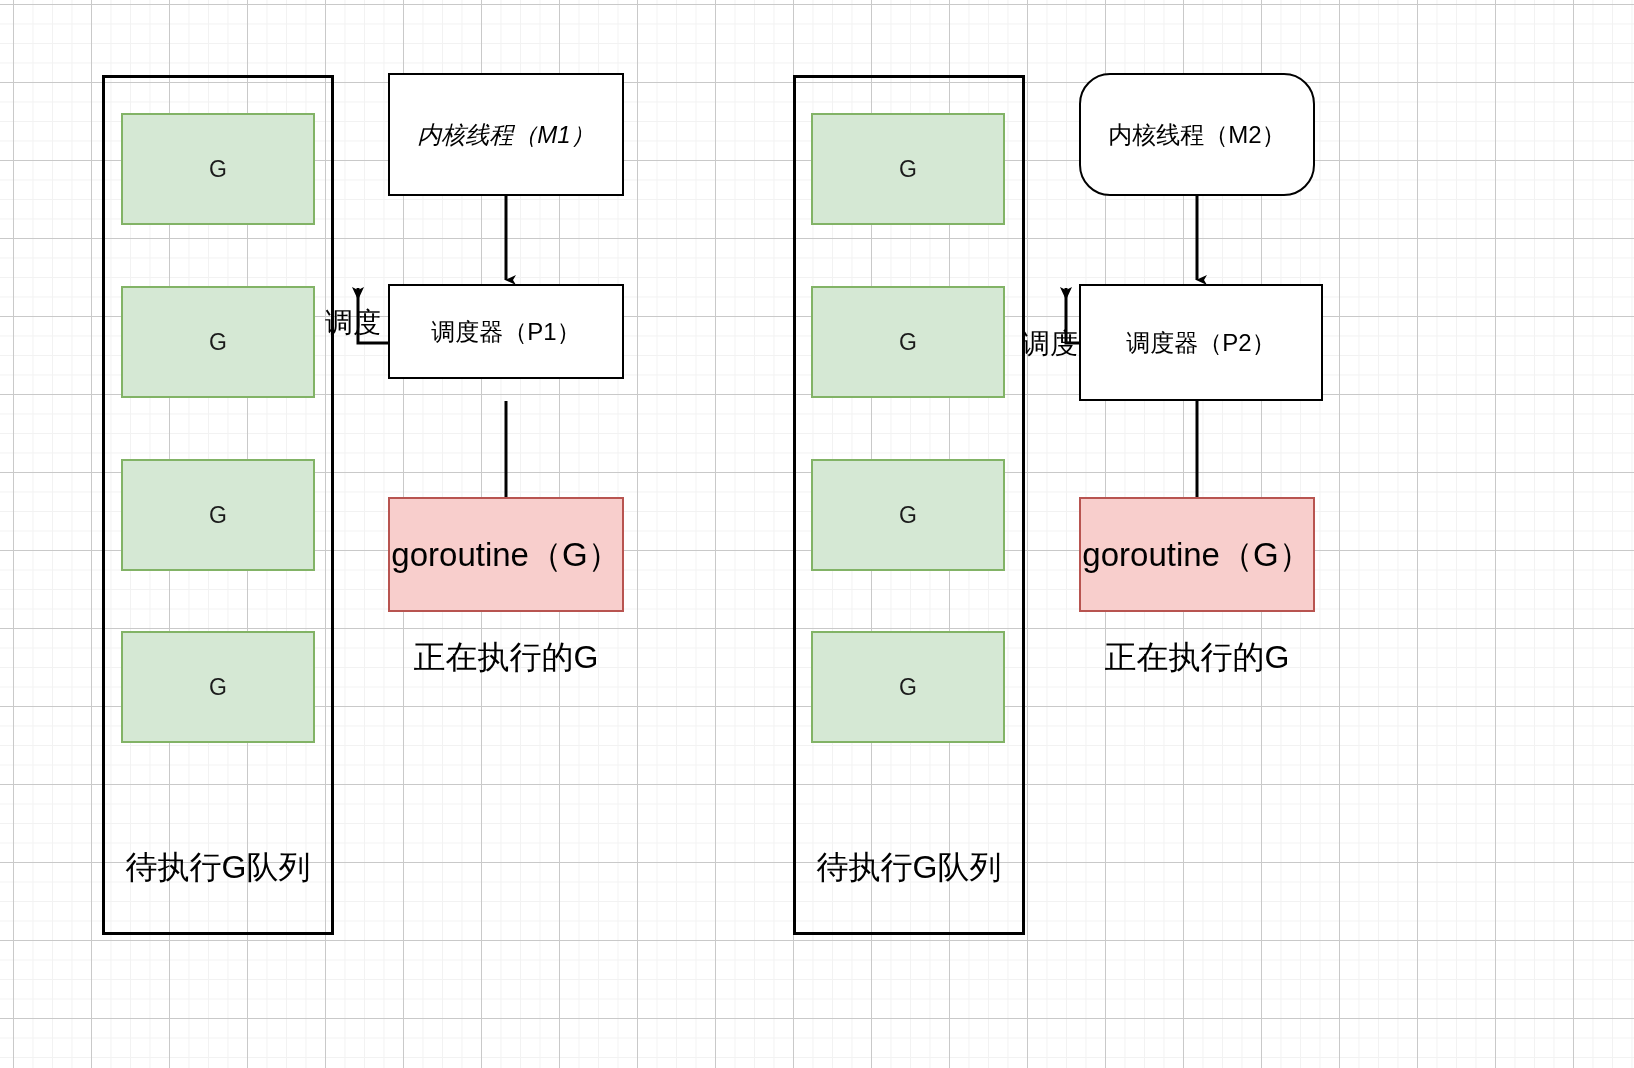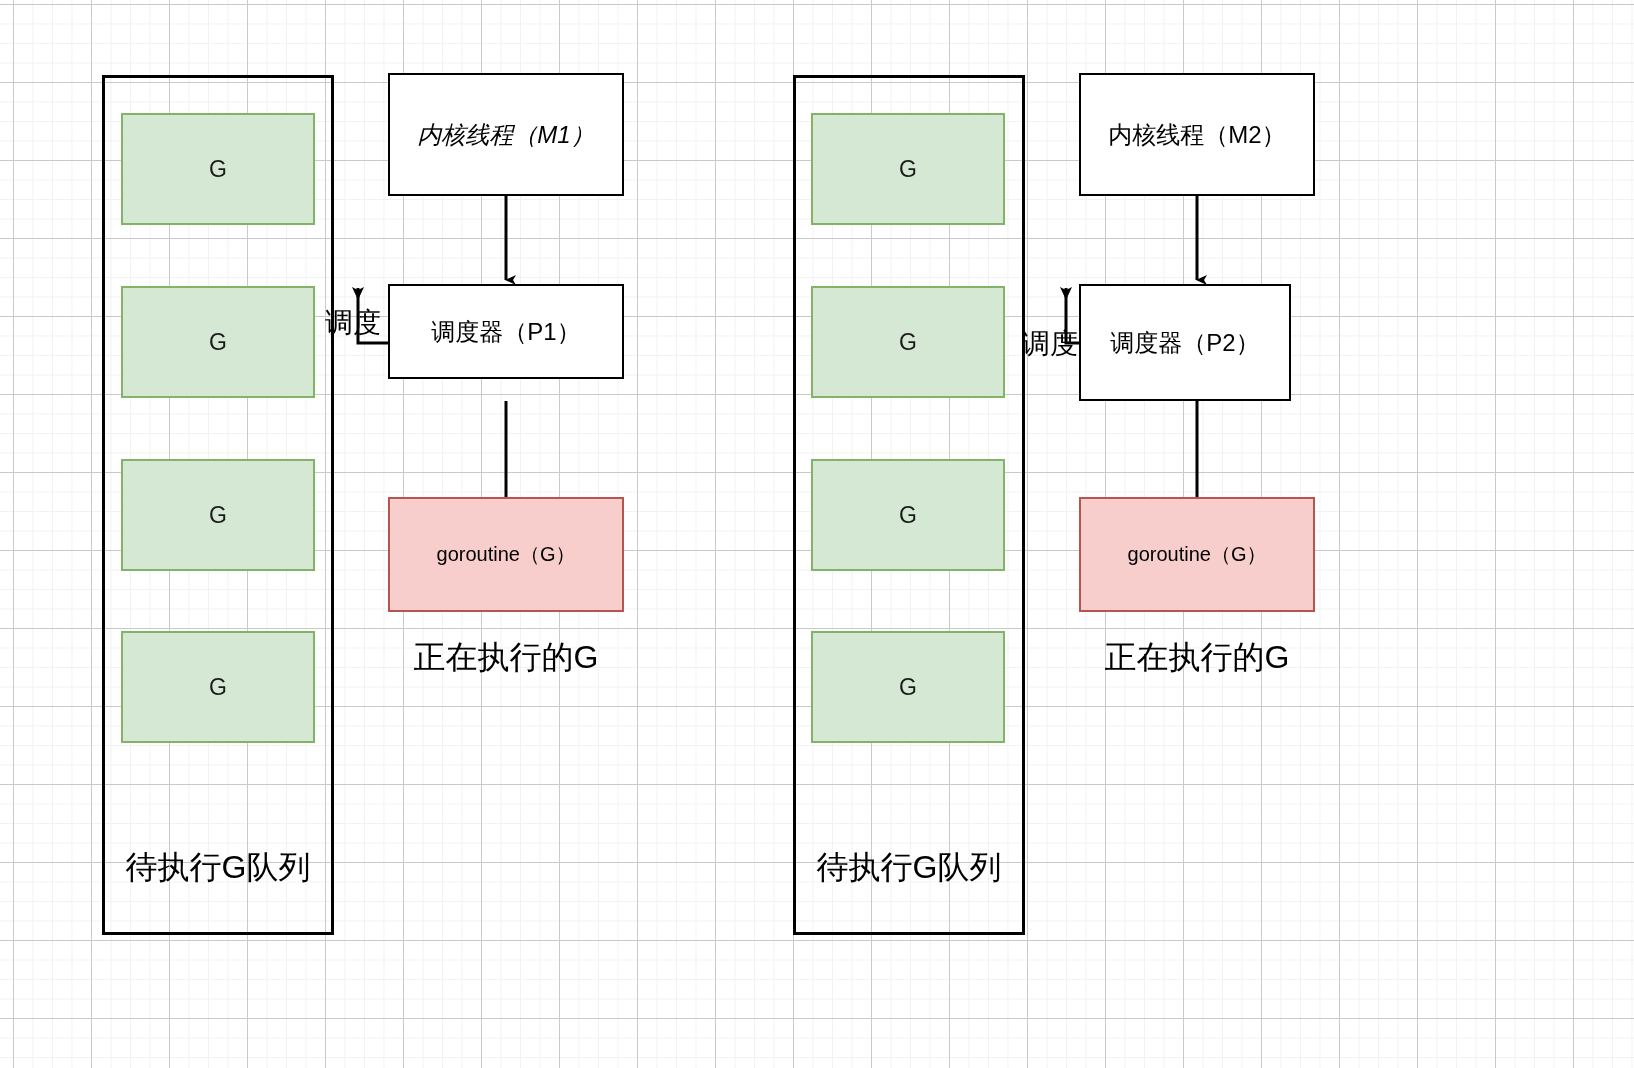--- a/index.html
+++ b/index.html
@@ -57,21 +57,21 @@
 
   .plain-box {
     background: #ffffff;
     border: 2px solid #000000;
     font-size: 24px;
   }
 
   .goroutine-box {
     background: #f8cecc;
     border: 2px solid #b85450;
-    font-size: 20px;
+    font-size: 33px;
   }
 
   .caption {
     position: absolute;
     font-size: 32px;
     color: #000000;
     text-align: center;
     white-space: nowrap;
   }
 
@@ -165,25 +165,25 @@
   </div>
   <div class="node g-box" style="left:811px; top:459px; width:194px; height:112px;">
     <span>G</span>
   </div>
   <div class="node g-box" style="left:811px; top:631px; width:194px; height:112px;">
     <span>G</span>
   </div>
 
   <div class="caption" style="left:793px; top:846px; width:232px;">待执行G队列</div>
 
-  <div class="node plain-box" style="left:1079px; top:73px; width:236px; height:123px;">
+  <div class="node plain-box" style="left:1079px; top:73px; width:236px; height:123px;border-radius:31px;">
     <span>内核线程（M2）</span>
   </div>
 
-  <div class="node plain-box" style="left:1079px; top:284px; width:212px; height:117px;">
+  <div class="node plain-box" style="left:1079px; top:284px; width:244px; height:117px;">
     <span>调度器（P2）</span>
   </div>
 
   <div class="node goroutine-box" style="left:1079px; top:497px; width:236px; height:115px;">
     <span>goroutine（G）</span>
   </div>
 
   <div class="caption" style="left:1079px; top:636px; width:236px;">正在执行的G</div>
 
   <div class="edge-label" style="left:1022px; top:330px;">调度</div>

